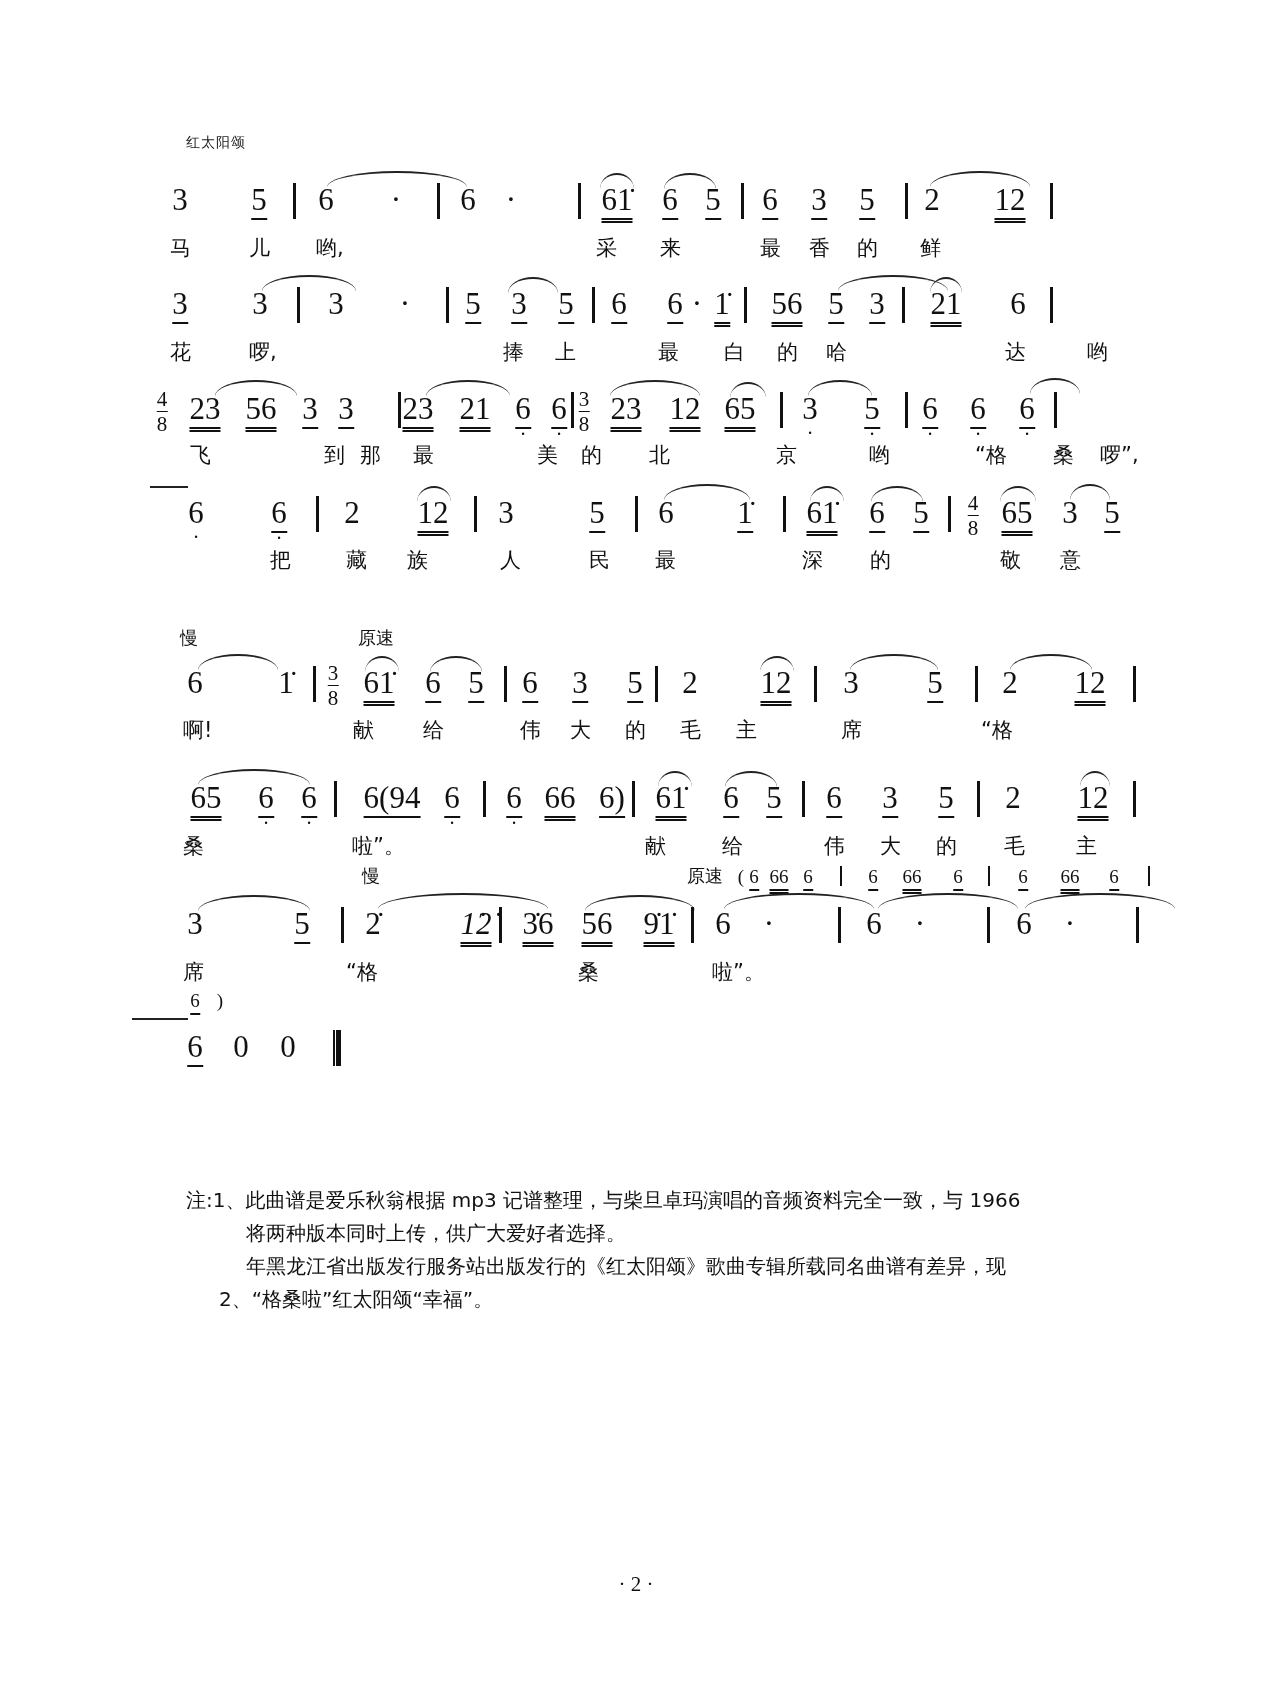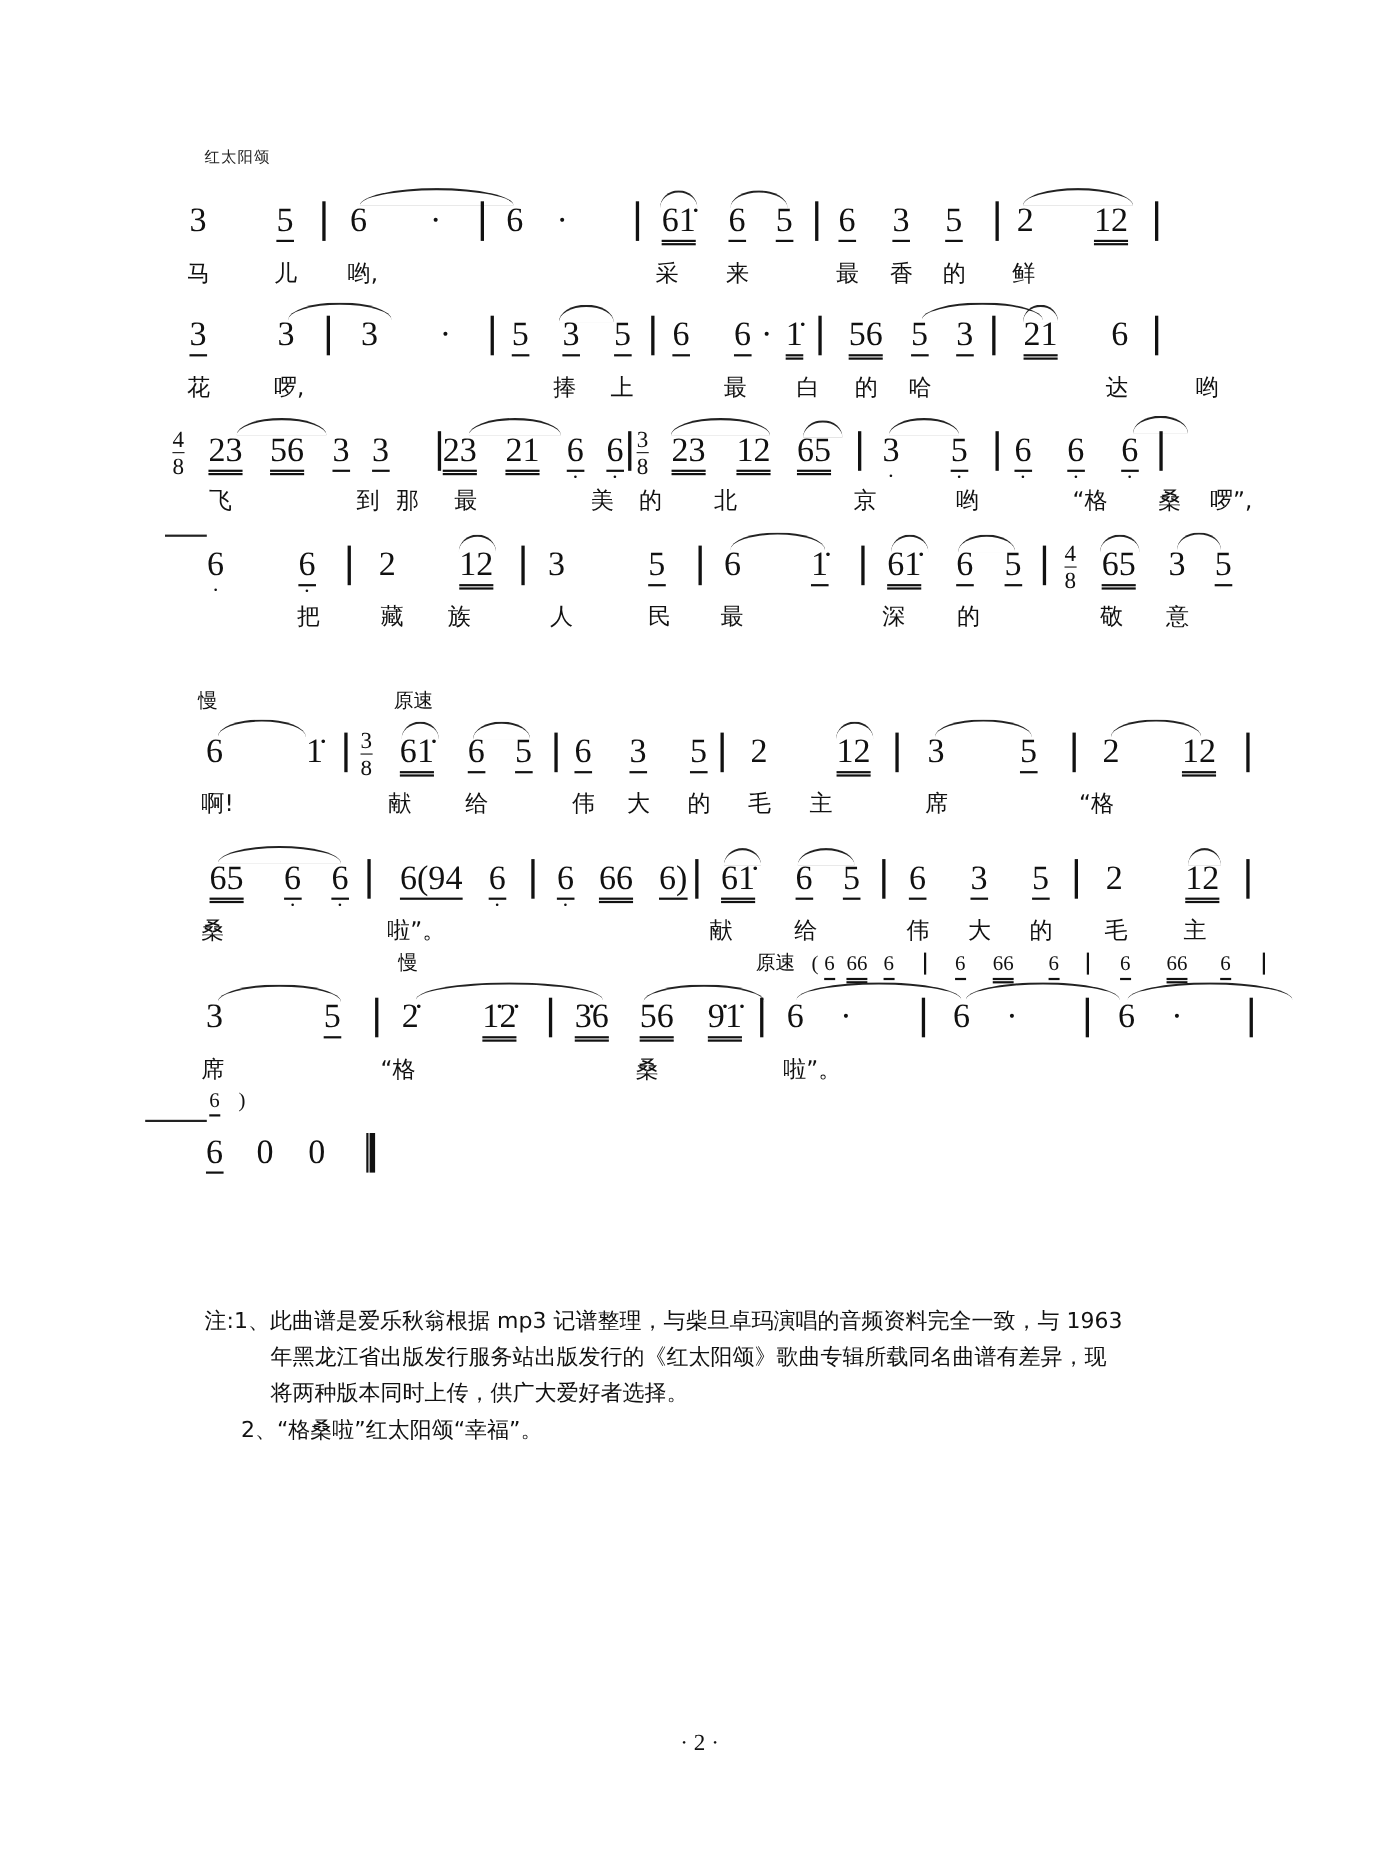--- a/index.html
+++ b/index.html
@@ -319,21 +319,21 @@
     <span class="tok small ul1" style="left:1114px;">6</span>
     <span class="bar" style="left:1148px;height:20px;width:2px;"></span>
   </div>
   <div class="staff" style="top:907px;">
     <span class="slur" style="left:198px;width:112px;top:-12px;"></span>
     <span class="tok" style="left:195px;">3</span>
     <span class="tok ul1" style="left:302px;">5</span>
     <span class="bar" style="left:341px;"></span>
     <span class="slur" style="left:378px;width:170px;top:-14px;"></span>
     <span class="tok" style="left:373px;">2̇</span>
-    <span class="tok ul2" style="left:454px;">1̇2̇</span>
+    <span class="tok ul2" style="left:476px;font-style:italic;">1̇2̇</span>
     <span class="bar" style="left:499px;"></span>
     <span class="tok ul2" style="left:538px;">3̇6</span>
     <span class="slur" style="left:585px;width:110px;top:-12px;"></span>
     <span class="tok ul2" style="left:597px;">56</span>
     <span class="tok ul2" style="left:659px;">9̇1̇</span>
     <span class="bar" style="left:691px;"></span>
     <span class="slur" style="left:724px;width:150px;top:-14px;"></span>
     <span class="tok" style="left:723px;">6</span>
     <span class="tok" style="left:769px;">·</span>
     <span class="bar" style="left:838px;"></span>
@@ -358,27 +358,27 @@
   <div class="tie-line" style="left:132px;top:1018px;width:56px;"></div>
   <div class="staff" style="top:1030px;">
     <span class="tok ul1" style="left:195px;">6</span>
     <span class="tok" style="left:241px;">0</span>
     <span class="tok" style="left:288px;">0</span>
     <span class="dbar" style="left:333px;"></span>
   </div>
 
   <div class="notes">
     <div class="row">
-      <span>注:</span><span>1、</span><span>此曲谱是爱乐秋翁根据 mp3 记谱整理，与柴旦卓玛演唱的音频资料完全一致，与 1963</span>
+      <span>注:</span><span>1、</span><span>此曲谱是爱乐秋翁根据 mp3 记谱整理，与柴旦卓玛演唱的音频资料完全一致，与 1966</span>
+    </div>
+    <div class="row indent">
+      <span>将两种版本同时上传，供广大爱好者选择。</span>
     </div>
     <div class="row indent">
       <span>年黑龙江省出版发行服务站出版发行的《红太阳颂》歌曲专辑所载同名曲谱有差异，现</span>
     </div>
-    <div class="row indent">
-      <span>将两种版本同时上传，供广大爱好者选择。</span>
-    </div>
     <div class="row indent2">
       <span>2、</span><span>“格桑啦”红太阳颂“幸福”。</span>
     </div>
   </div>
 
   <div class="pageno">· 2 ·</div>
 </div>
 
 </body></html>

